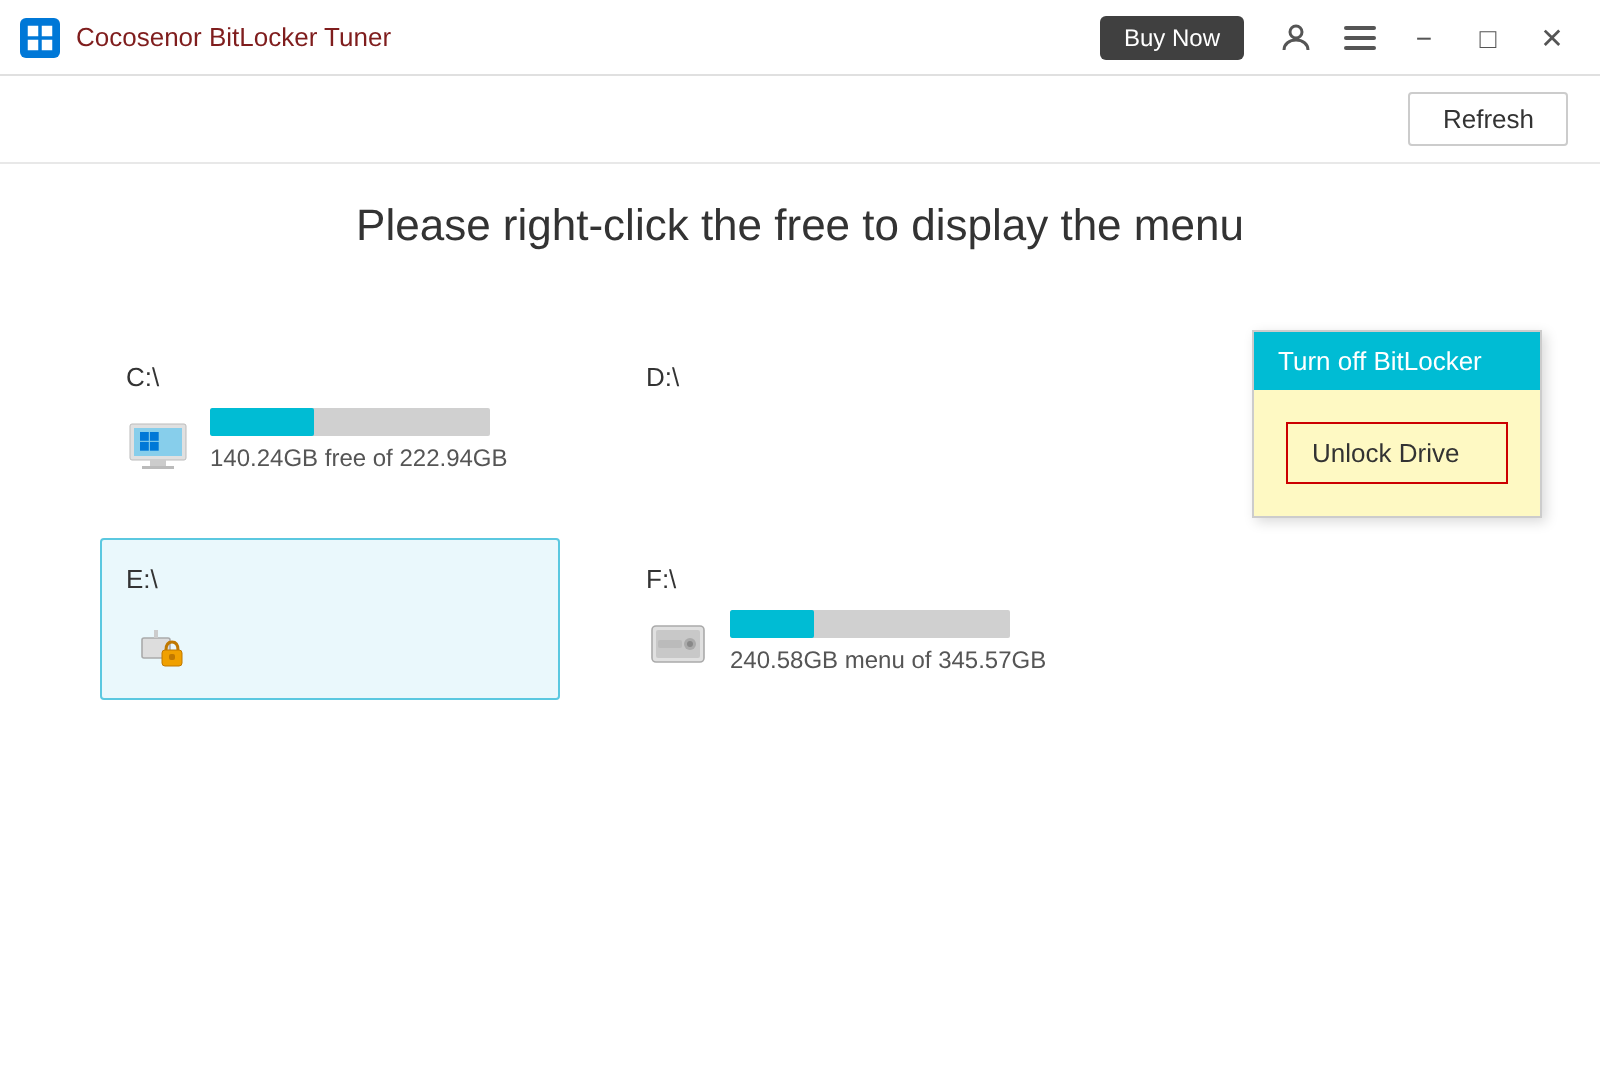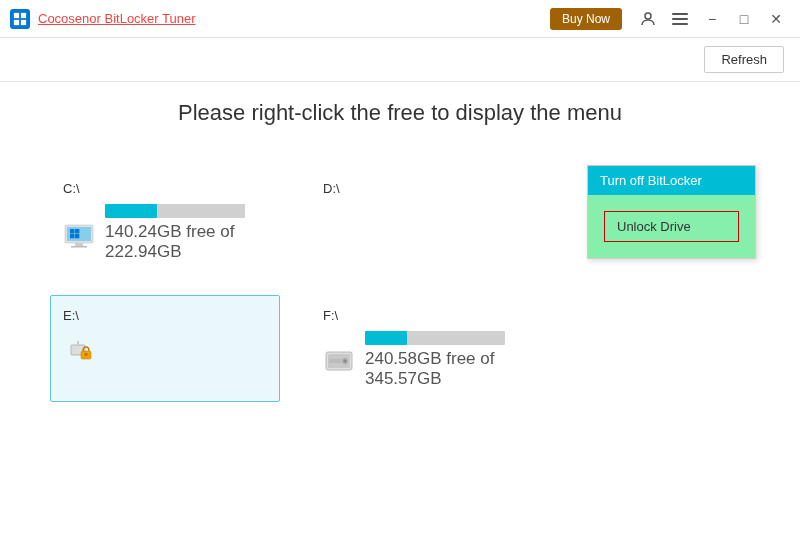--- a/index.html
+++ b/index.html
@@ -32,31 +32,30 @@
       align-items: center;
       justify-content: center;
     }
     .title-bar-icon svg {
       width: 14px;
       height: 14px;
       fill: white;
     }
     .title-bar-title {
       font-size: 13px;
-      color: #ef4444;
+      color: #7f1d1d;
       flex: 1;
-      text-decoration: underline;
     }
     .title-bar-controls {
       display: flex;
       align-items: center;
       gap: 4px;
     }
     .buy-now-btn {
-      background: #a16207;
+      background: #404040;
       color: white;
       border: none;
       padding: 4px 12px;
       font-size: 12px;
       border-radius: 3px;
       cursor: pointer;
       margin-right: 8px;
     }
     .tb-icon-btn {
       width: 28px;
@@ -152,31 +151,31 @@
       border-radius: 1px;
       overflow: hidden;
       margin-bottom: 4px;
     }
     .progress-bar-fill {
       height: 100%;
       background: #00bcd4;
       border-radius: 1px;
     }
     .drive-size {
-      font-size: 17px;
+      font-size: 12px;
       color: #555;
     }
 
     
     .context-menu {
       position: absolute;
       top: 165px;
-      left: 587px;
-      width: 169px;
-      background: #86efac;
+      left: 626px;
+      width: 145px;
+      background: #fef9c3;
       border: 1px solid #ccc;
       box-shadow: 2px 2px 6px rgba(0,0,0,0.15);
       z-index: 100;
     }
     .context-menu-item {
       padding: 7px 12px;
       font-size: 13px;
       cursor: pointer;
       color: #333;
     }
@@ -321,21 +320,21 @@
             <rect x="5" y="10" width="22" height="14" rx="1" fill="#c8c8c8"></rect>
             <circle cx="22" cy="17" r="3" fill="#aaa"></circle>
             <circle cx="22" cy="17" r="1.5" fill="#888"></circle>
             <rect x="6" y="15" width="12" height="4" rx="1" fill="#bbb"></rect>
           </svg>
         </div>
         <div class="drive-info">
           <div class="progress-bar-bg">
             <div class="progress-bar-fill" style="width:30%"></div>
           </div>
-          <div class="drive-size">240.58GB free of 345.57GB</div>
+          <div class="drive-size">240.58GB menu of 345.57GB</div>
         </div>
       </div>
     </div>
 
   </div>
 
 </div>
 
 <div class="context-menu">
   <div class="context-menu-item active">Turn off BitLocker</div>

